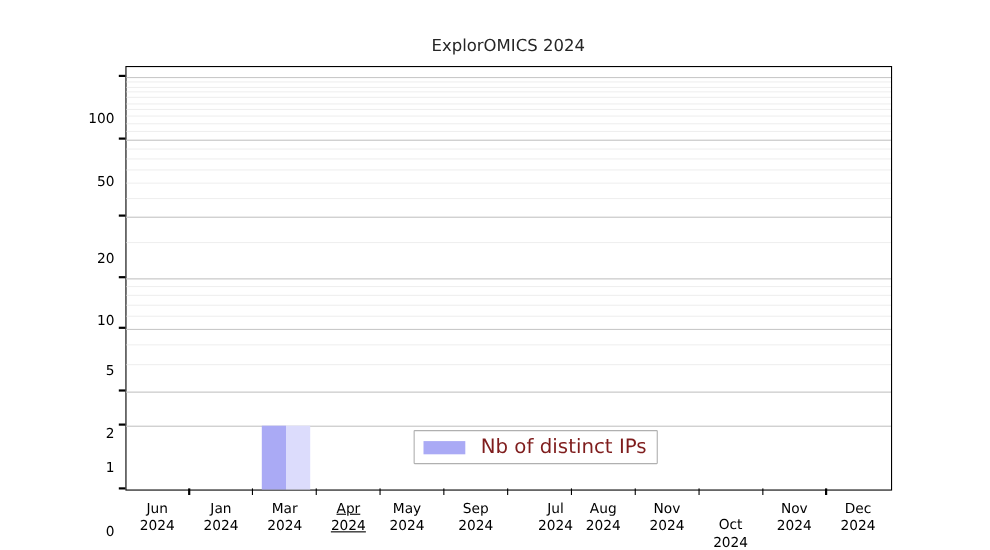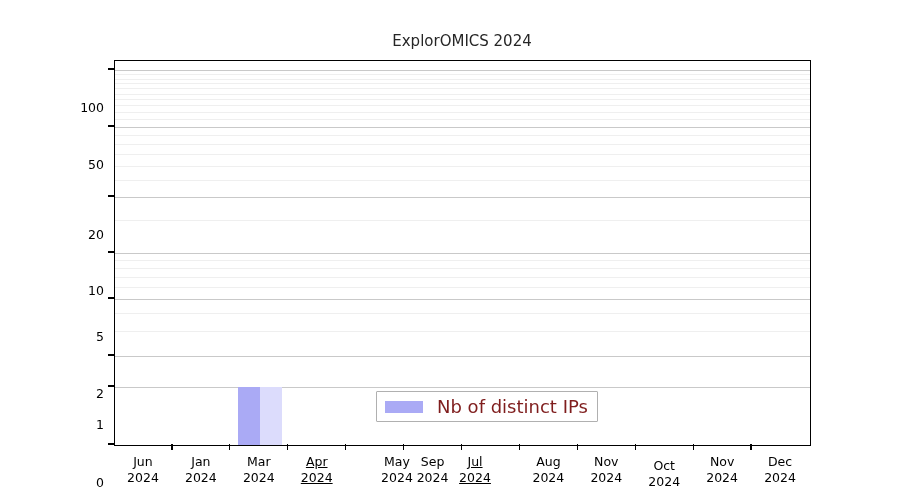--- a/index.html
+++ b/index.html
@@ -231,26 +231,26 @@
       <div class="xtick-mark" style="left: 460.85px; top: 444px;"></div>
       <div class="xtick-mark" style="left: 518.767px; top: 444px;"></div>
       <div class="xtick-mark" style="left: 576.683px; top: 444px;"></div>
       <div class="xtick-mark" style="left: 634.6px; top: 444px;"></div>
       <div class="xtick-mark" style="left: 692.517px; top: 444px;"></div>
       <div class="xtick-mark" style="left: 750.433px; top: 444px;"></div>
       <div class="xtick-label" style="left: 142.958px; top: 454px;"><span>Jun</span><span class="l2">2024</span></div>
       <div class="xtick-label" style="left: 200.875px; top: 454px;"><span>Jan</span><span class="l2">2024</span></div>
       <div class="xtick-label" style="left: 258.792px; top: 454px;"><span>Mar</span><span class="l2">2024</span></div>
       <div class="xtick-label" style="left: 316.708px; top: 454px; text-decoration: underline;"><span>Apr</span><span class="l2">2024</span></div>
-      <div class="xtick-label" style="left: 397px; top: 454px;"><span>May</span><span class="l2">2024</span></div>
+      <div class="xtick-label" style="left: 370px; top: 454px;"><span>May</span><span class="l2">2024</span></div>
       <div class="xtick-label" style="left: 432.542px; top: 454px;"><span>Sep</span><span class="l2">2024</span></div>
-      <div class="xtick-label" style="left: 475px; top: 454px; text-decoration: underline;"><span>Jul</span><span class="l2">2024</span></div>
+      <div class="xtick-label" style="left: 505px; top: 454px;"><span>Jul</span><span class="l2">2024</span></div>
       <div class="xtick-label" style="left: 548.375px; top: 454px;"><span>Aug</span><span class="l2">2024</span></div>
       <div class="xtick-label" style="left: 606.292px; top: 454px;"><span>Nov</span><span class="l2">2024</span></div>
-      <div class="xtick-label" style="left: 664.208px; top: 458px;"><span>Oct</span><span class="l2">2024</span></div>
+      <div class="xtick-label" style="left: 664.208px; top: 469px;"><span>Oct</span><span class="l2">2024</span></div>
       <div class="xtick-label" style="left: 722.125px; top: 454px;"><span>Nov</span><span class="l2">2024</span></div>
       <div class="xtick-label" style="left: 780.042px; top: 454px;"><span>Dec</span><span class="l2">2024</span></div>
     </div>
 
   <div id="legend">
     <div class="legend-row">
       <span class="legend-swatch" id="sw0" style="background: rgb(170, 170, 245);"></span>
       <span class="legend-label">Nb of distinct IPs</span>
     </div>
   </div>

